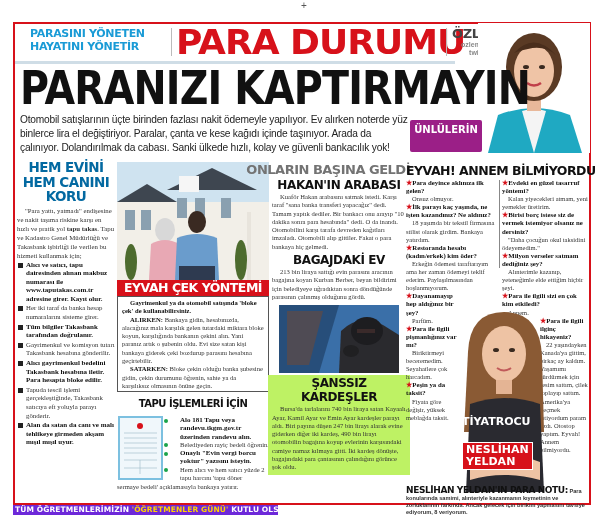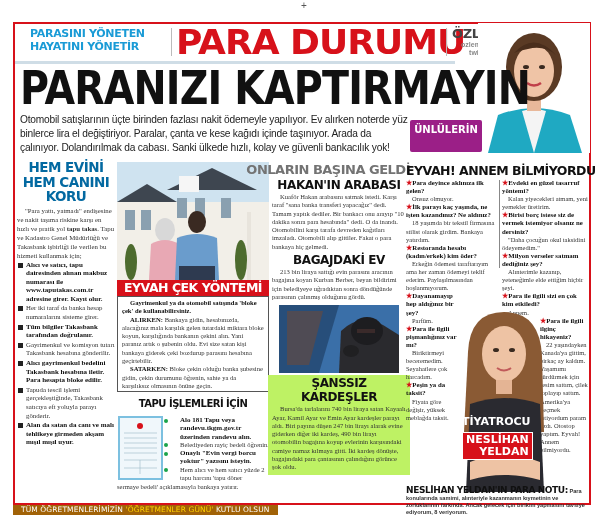--- a/index.html
+++ b/index.html
@@ -47,21 +47,21 @@
   .bloke-box b { color: #111; }
 
   .tapu-title { position: absolute; left: 117px; top: 396px; width: 152px; font-weight: 900; font-size: 10px; line-height: 16px; text-align: center; color: #111; font-family: "DejaVu Sans", sans-serif; letter-spacing: -0.5px; white-space: nowrap; }
   .tapu-doc { position: absolute; left: 118px; top: 416px; width: 45px; height: 64px; background: #e6f2f8; border: 2px solid #7cc0e0; }
   .tapu-list { position: absolute; left: 164px; top: 416px; width: 105px; list-style: none; }
   .tapu-list li { position: relative; padding-left: 16px; font-size: 6.6px; line-height: 8.3px; font-family: "Liberation Serif", serif; color: #333; }
   .tapu-list li::before { content: ""; position: absolute; left: 0; top: 2.5px; width: 4px; height: 4px; border-radius: 50%; background: #1aa34a; }
   .tapu-list li.strong { font-weight: bold; color: #111; font-size: 7px; }
   .tapu-tail { position: absolute; left: 117px; top: 483px; width: 155px; font-size: 6.6px; line-height: 8px; font-family: "Liberation Serif", serif; color: #333; }
 
-  .teachers-banner { position: absolute; left: 13px; top: 505px; width: 265px; height: 10px; background: #a16207; color: #fff; font-weight: 400; font-size: 7.5px; line-height: 10px; padding-left: 8px; font-family: "DejaVu Sans", sans-serif; white-space: nowrap; letter-spacing: 0.1px; }
+  .teachers-banner { position: absolute; left: 13px; top: 505px; width: 265px; height: 10px; background: #6d28d9; color: #fff; font-weight: 700; font-size: 7.5px; line-height: 10px; padding-left: 2px; font-family: "DejaVu Sans", sans-serif; white-space: nowrap; letter-spacing: 0.1px; }
   .teachers-banner .hl { color: #ffd200; }
 
   
   .onlar-title { position: absolute; left: 234px; top: 162px; width: 176px; text-align: right; font-weight: 900; font-size: 13px; line-height: 15px; color: #737373; font-family: "DejaVu Sans", sans-serif; letter-spacing: -0.5px; white-space: nowrap; }
   .onlar-col { position: absolute; left: 272px; top: 178px; width: 134px; }
   .story-title { font-weight: 900; font-size: 12px; line-height: 14px; text-align: center; color: #111; font-family: "DejaVu Sans", sans-serif; letter-spacing: -0.4px; }
   .story-body { font-size: 6.6px; line-height: 8.3px; font-family: "Liberation Serif", serif; color: #333; text-indent: 8px; margin-top: 1px; }
   .thief-photo { width: 120px; height: 68px; margin: 4px auto 2px; background: linear-gradient(135deg, #2a4c72 0%, #3d73a8 40%, #1f2530 60%, #4a4a4a 100%); }
   .sanssiz-box { background: #bef264; margin: 0 -4px; padding: 1px 4px 3px; }
 
@@ -71,21 +71,21 @@
   .iv-col-a { left: 406px; width: 92px; }
   .iv-col-b { left: 502px; width: 86px; }
   .iv-divider { position: absolute; left: 499px; top: 180px; width: 1px; height: 88px; background: #888; }
   .q { font-weight: bold; color: #111; font-size: 6.8px; }
   .q .star { color: #d7111a; font-size: 7px; }
   .a { text-indent: 6px; }
 
   .actress-photo { position: absolute; left: 460px; top: 312px; width: 88px; height: 180px; overflow: hidden; }
   .actress-label { position: absolute; left: 462px; top: 415px; }
   .tiyatrocu { font-weight: bold; font-size: 11px; color: #fff; font-family: "DejaVu Sans", sans-serif; }
-  .actress-name { display: inline-block; background: #d7111a; color: #fff; font-weight: 900; font-size: 11px; line-height: 12px; padding: 1px 3px; border: 1px solid #fff; font-family: "DejaVu Sans", sans-serif; margin-top: 4px; text-align: right; }
+  .actress-name { display: inline-block; background: #d7111a; color: #fff; font-weight: 900; font-size: 11px; line-height: 12px; padding: 1px 3px; border: 1px solid #fff; font-family: "DejaVu Sans", sans-serif; margin-top: 14px; text-align: left; }
 
   .para-notu { position: absolute; left: 406px; top: 487px; width: 184px; font-size: 5.6px; line-height: 7px; color: #333; font-weight: bold; }
   .para-notu .pn-title { font-weight: 900; font-size: 9px; color: #111; font-family: "DejaVu Sans", sans-serif; letter-spacing: -0.4px; text-align: center; }
   .right-red-bar { position: absolute; left: 589px; top: 22px; width: 2px; height: 483px; background: #d7111a; }
 </style>
 </head>
 <body>
 
 <span class="plus-mark">+</span>
 

